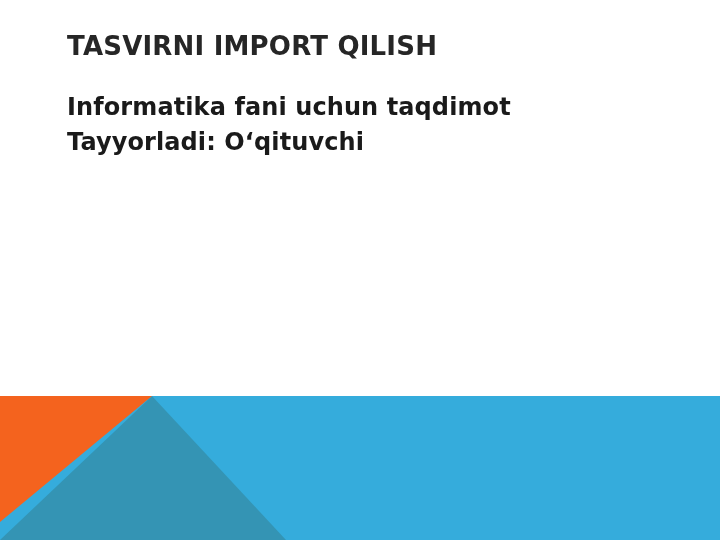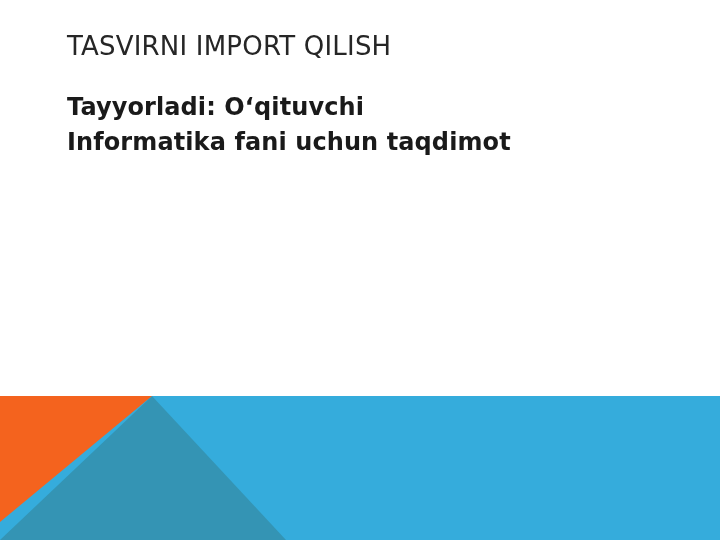--- a/index.html
+++ b/index.html
@@ -27,21 +27,21 @@
     width: 720px;
   }
 
   .slide-title {
     position: absolute;
     left: 67px;
     top: 31px;
     width: 600px;
     font-family: "DejaVu Sans", sans-serif;
     font-size: 26px;
-    font-weight: 400;
+    font-weight: 700;
     letter-spacing: 0.2px;
     color: #262626;
     line-height: 1.18;
     white-space: nowrap;
   }
 
   .body-block {
     position: absolute;
     left: 67px;
     top: 90px;
@@ -76,22 +76,22 @@
 </head>
 <body>
 
 <div id="slide">
 
   <div class="text-area">
 
     <div class="slide-title">TASVIRNI IMPORT QILISH</div>
 
     <div class="body-block">
+      <div class="body-line">Informatika fani uchun taqdimot</div>
       <div class="body-line">Tayyorladi: O‘qituvchi</div>
-      <div class="body-line">Informatika fani uchun taqdimot</div>
     </div>
 
   </div>
 
   <div class="footer-graphic">
     <svg viewBox="0 0 720 144" preserveAspectRatio="none">
 
       <rect x="0" y="0" width="720" height="144" fill="#35acdc"></rect>
 
       <polygon points="152,0 286,144 0,144" fill="#3494b4"></polygon>

